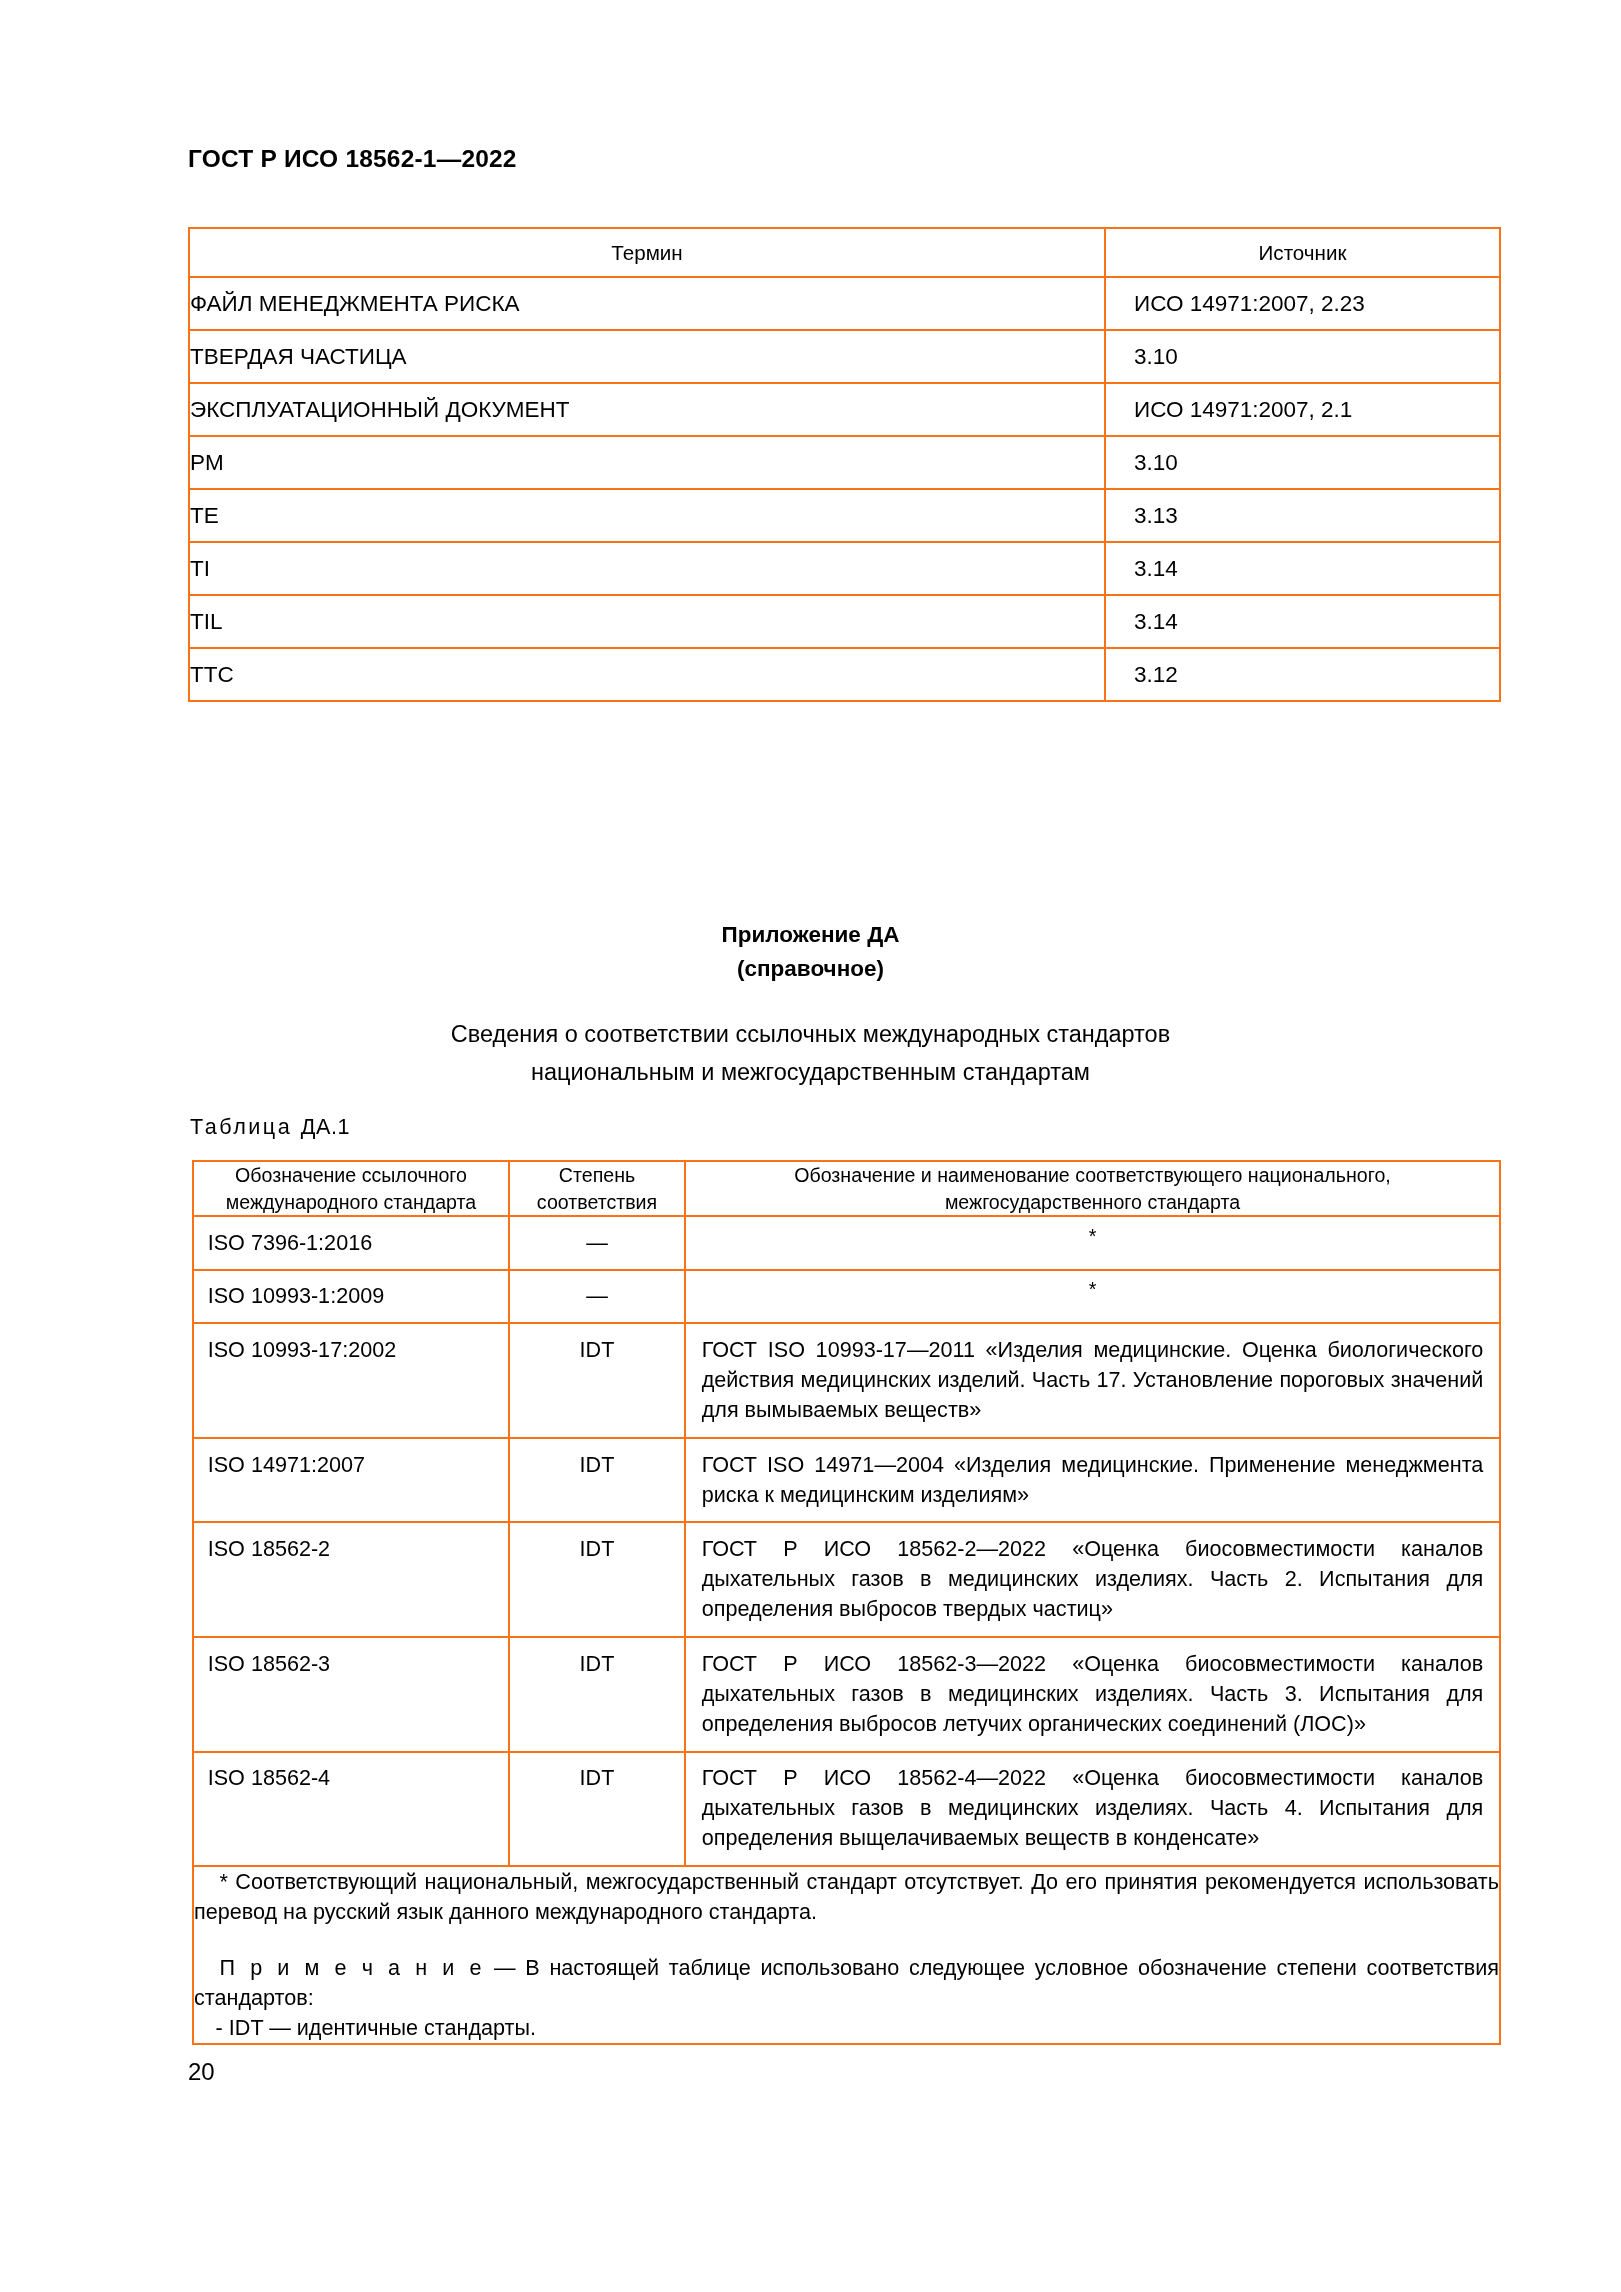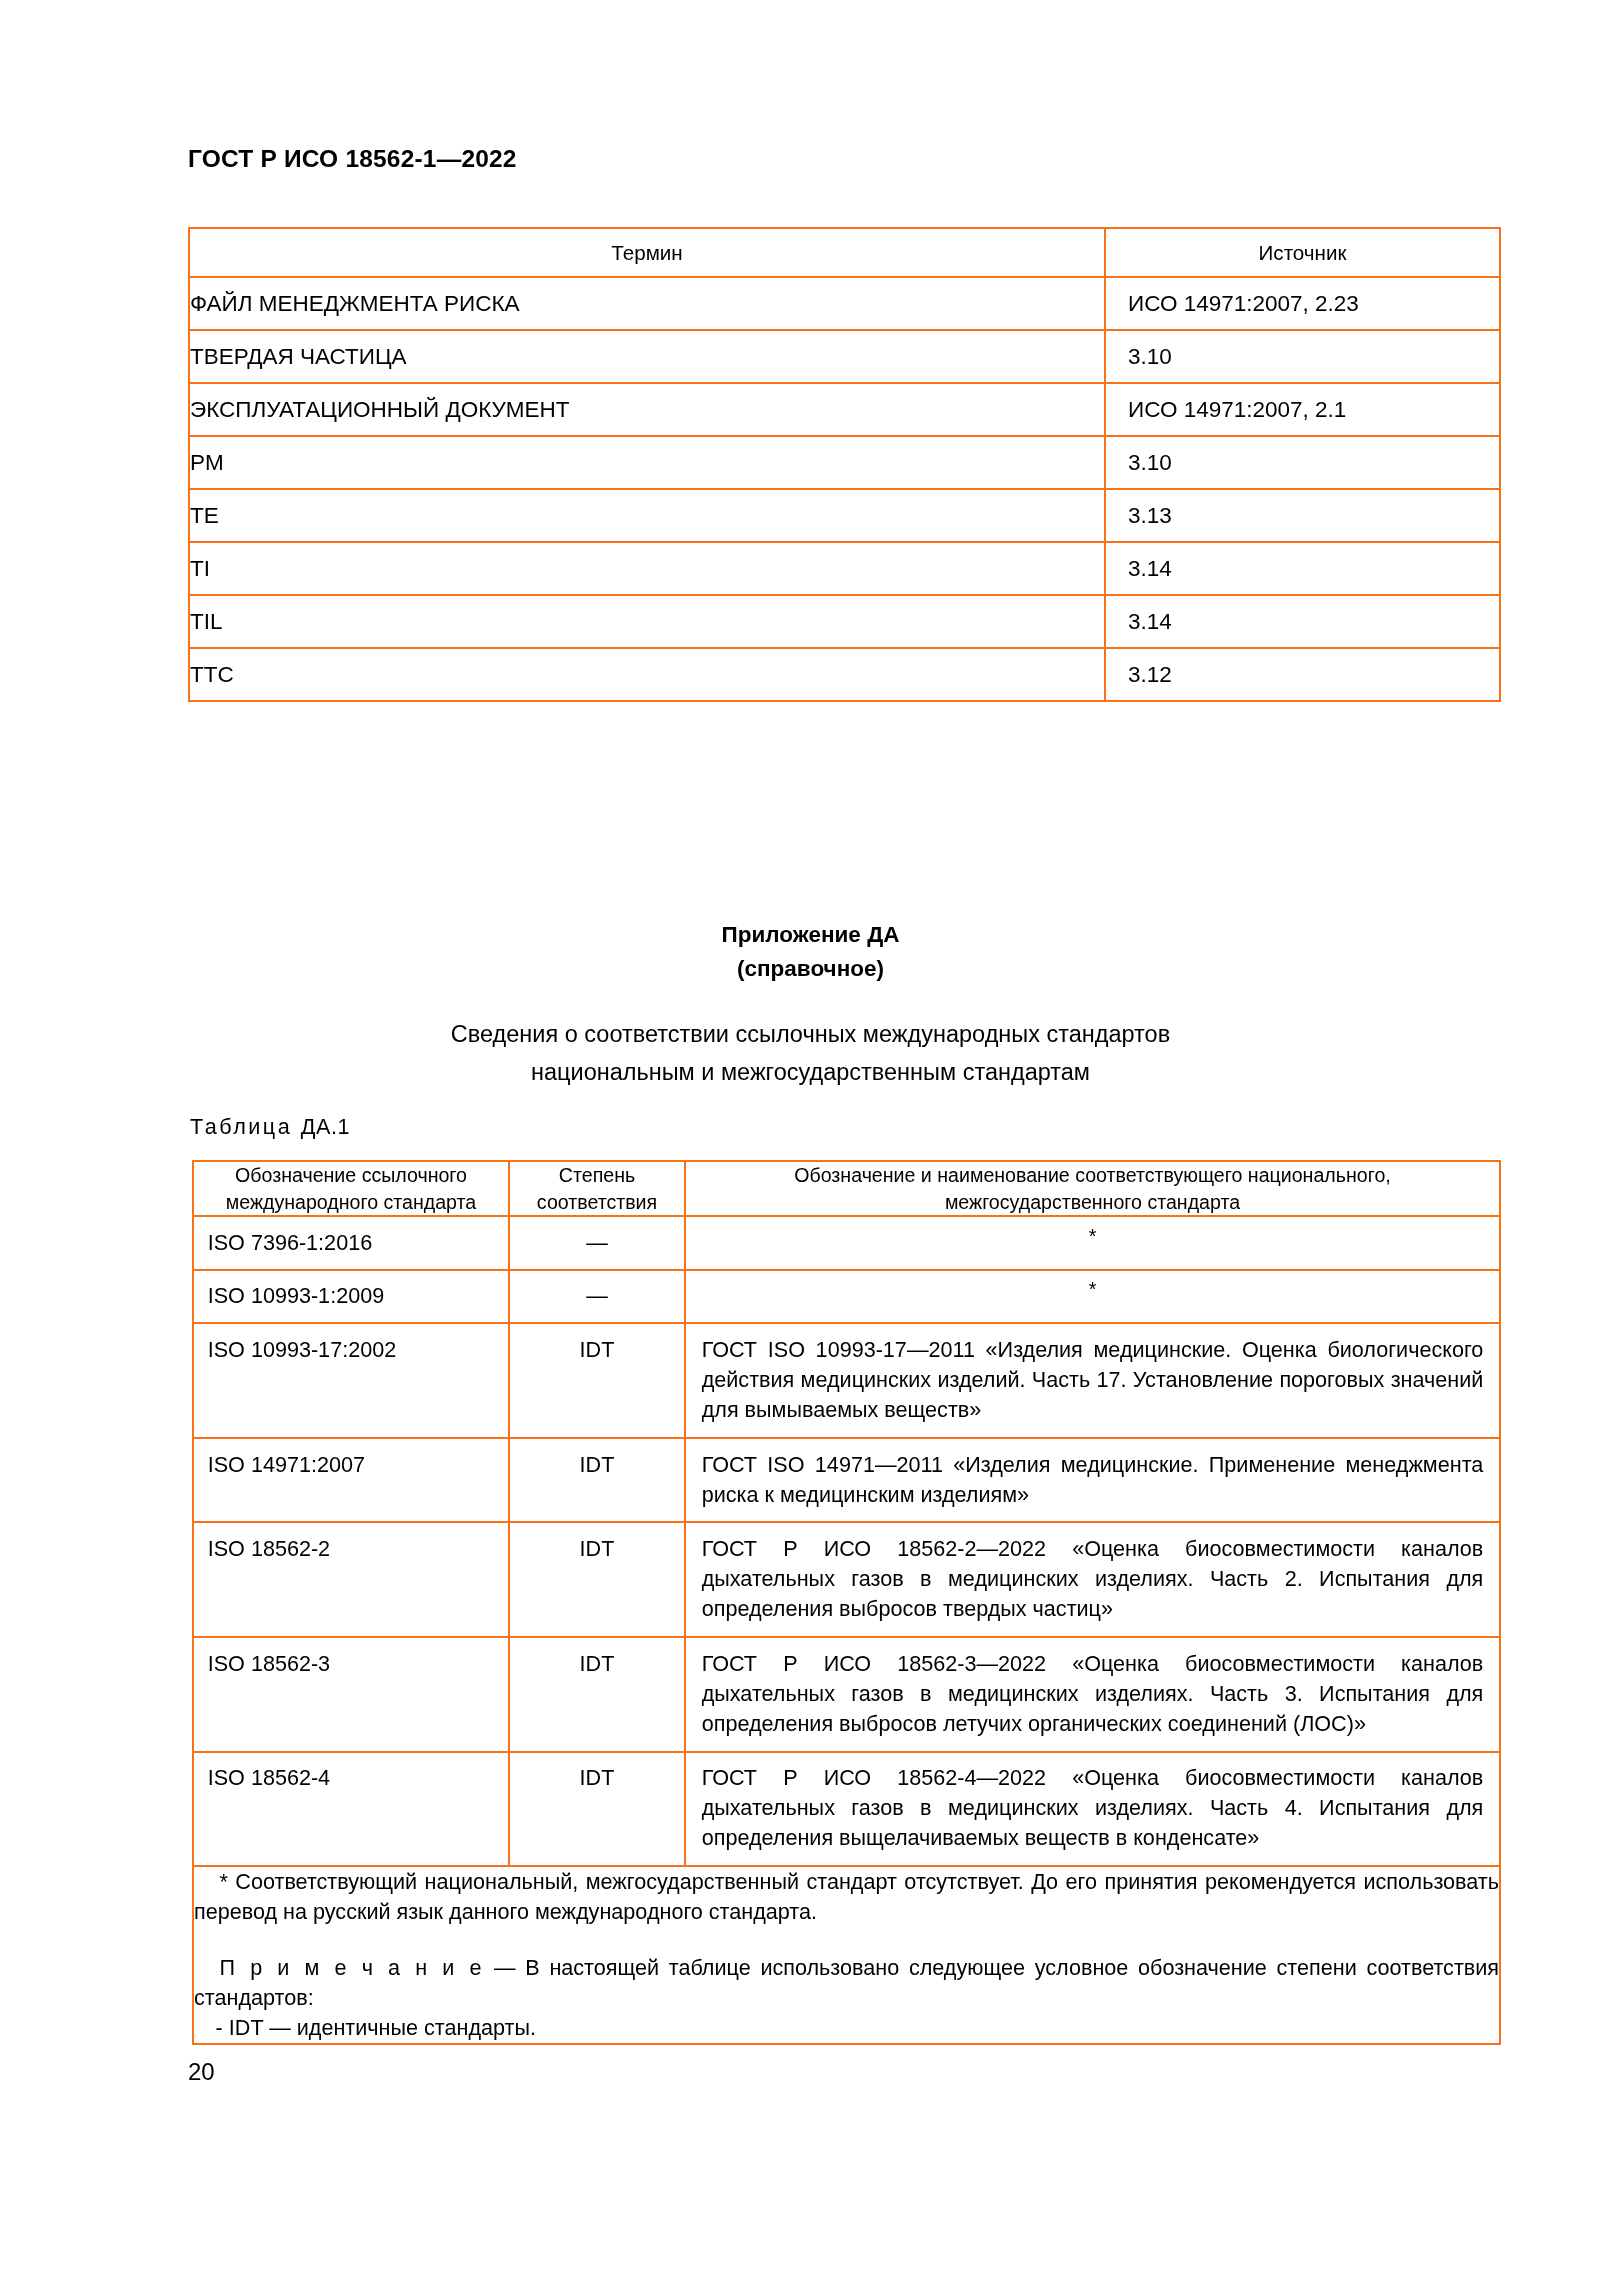--- a/index.html
+++ b/index.html
@@ -63,21 +63,21 @@
   }
   .terms-wrap td {
     height: 51px;
     line-height: 51px;
     padding-left: 13.7px;
     font-size: 22.5px;
     white-space: nowrap;
     overflow: hidden;
   }
   .terms-wrap td.src {
-    padding-left: 22px;
+    padding-left: 28px;
     border-radius: 24px;
   }
   .col-term   { width: 916px; }
   .col-source { width: 395px; }
 
   
   .appendix-title {
     position: absolute;
     left: 0;
     width: 1621px;
@@ -291,21 +291,21 @@
           </td>
         </tr>
         <tr>
           <td class="c-iso">ISO 10993-17:2002</td>
           <td class="c-deg">IDT</td>
           <td class="c-nat">ГОСТ ISO 10993-17—2011 «Изделия медицинские. Оценка биологического действия медицинских изделий. Часть 17. Установление пороговых значений для вымываемых веществ»</td>
         </tr>
         <tr>
           <td class="c-iso">ISO 14971:2007</td>
           <td class="c-deg">IDT</td>
-          <td class="c-nat">ГОСТ ISO 14971—2011 «Изделия медицинские. Применение менеджмента риска к медицинским изделиям»</td>
+          <td class="c-nat">ГОСТ ISO 14971—2004 «Изделия медицинские. Применение менеджмента риска к медицинским изделиям»</td>
         </tr>
         <tr>
           <td class="c-iso">ISO 18562-2</td>
           <td class="c-deg">IDT</td>
           <td class="c-nat">ГОСТ Р ИСО 18562-2—2022 «Оценка биосовместимости каналов дыхательных газов в медицинских изделиях. Часть 2. Испытания для определения выбросов твердых частиц»</td>
         </tr>
         <tr>
           <td class="c-iso">ISO 18562-3</td>
           <td class="c-deg">IDT</td>
           <td class="c-nat">ГОСТ Р ИСО 18562-3—2022 «Оценка биосовместимости каналов дыхательных газов в медицинских изделиях. Часть 3. Испытания для определения выбросов летучих органических соединений (ЛОС)»</td>

